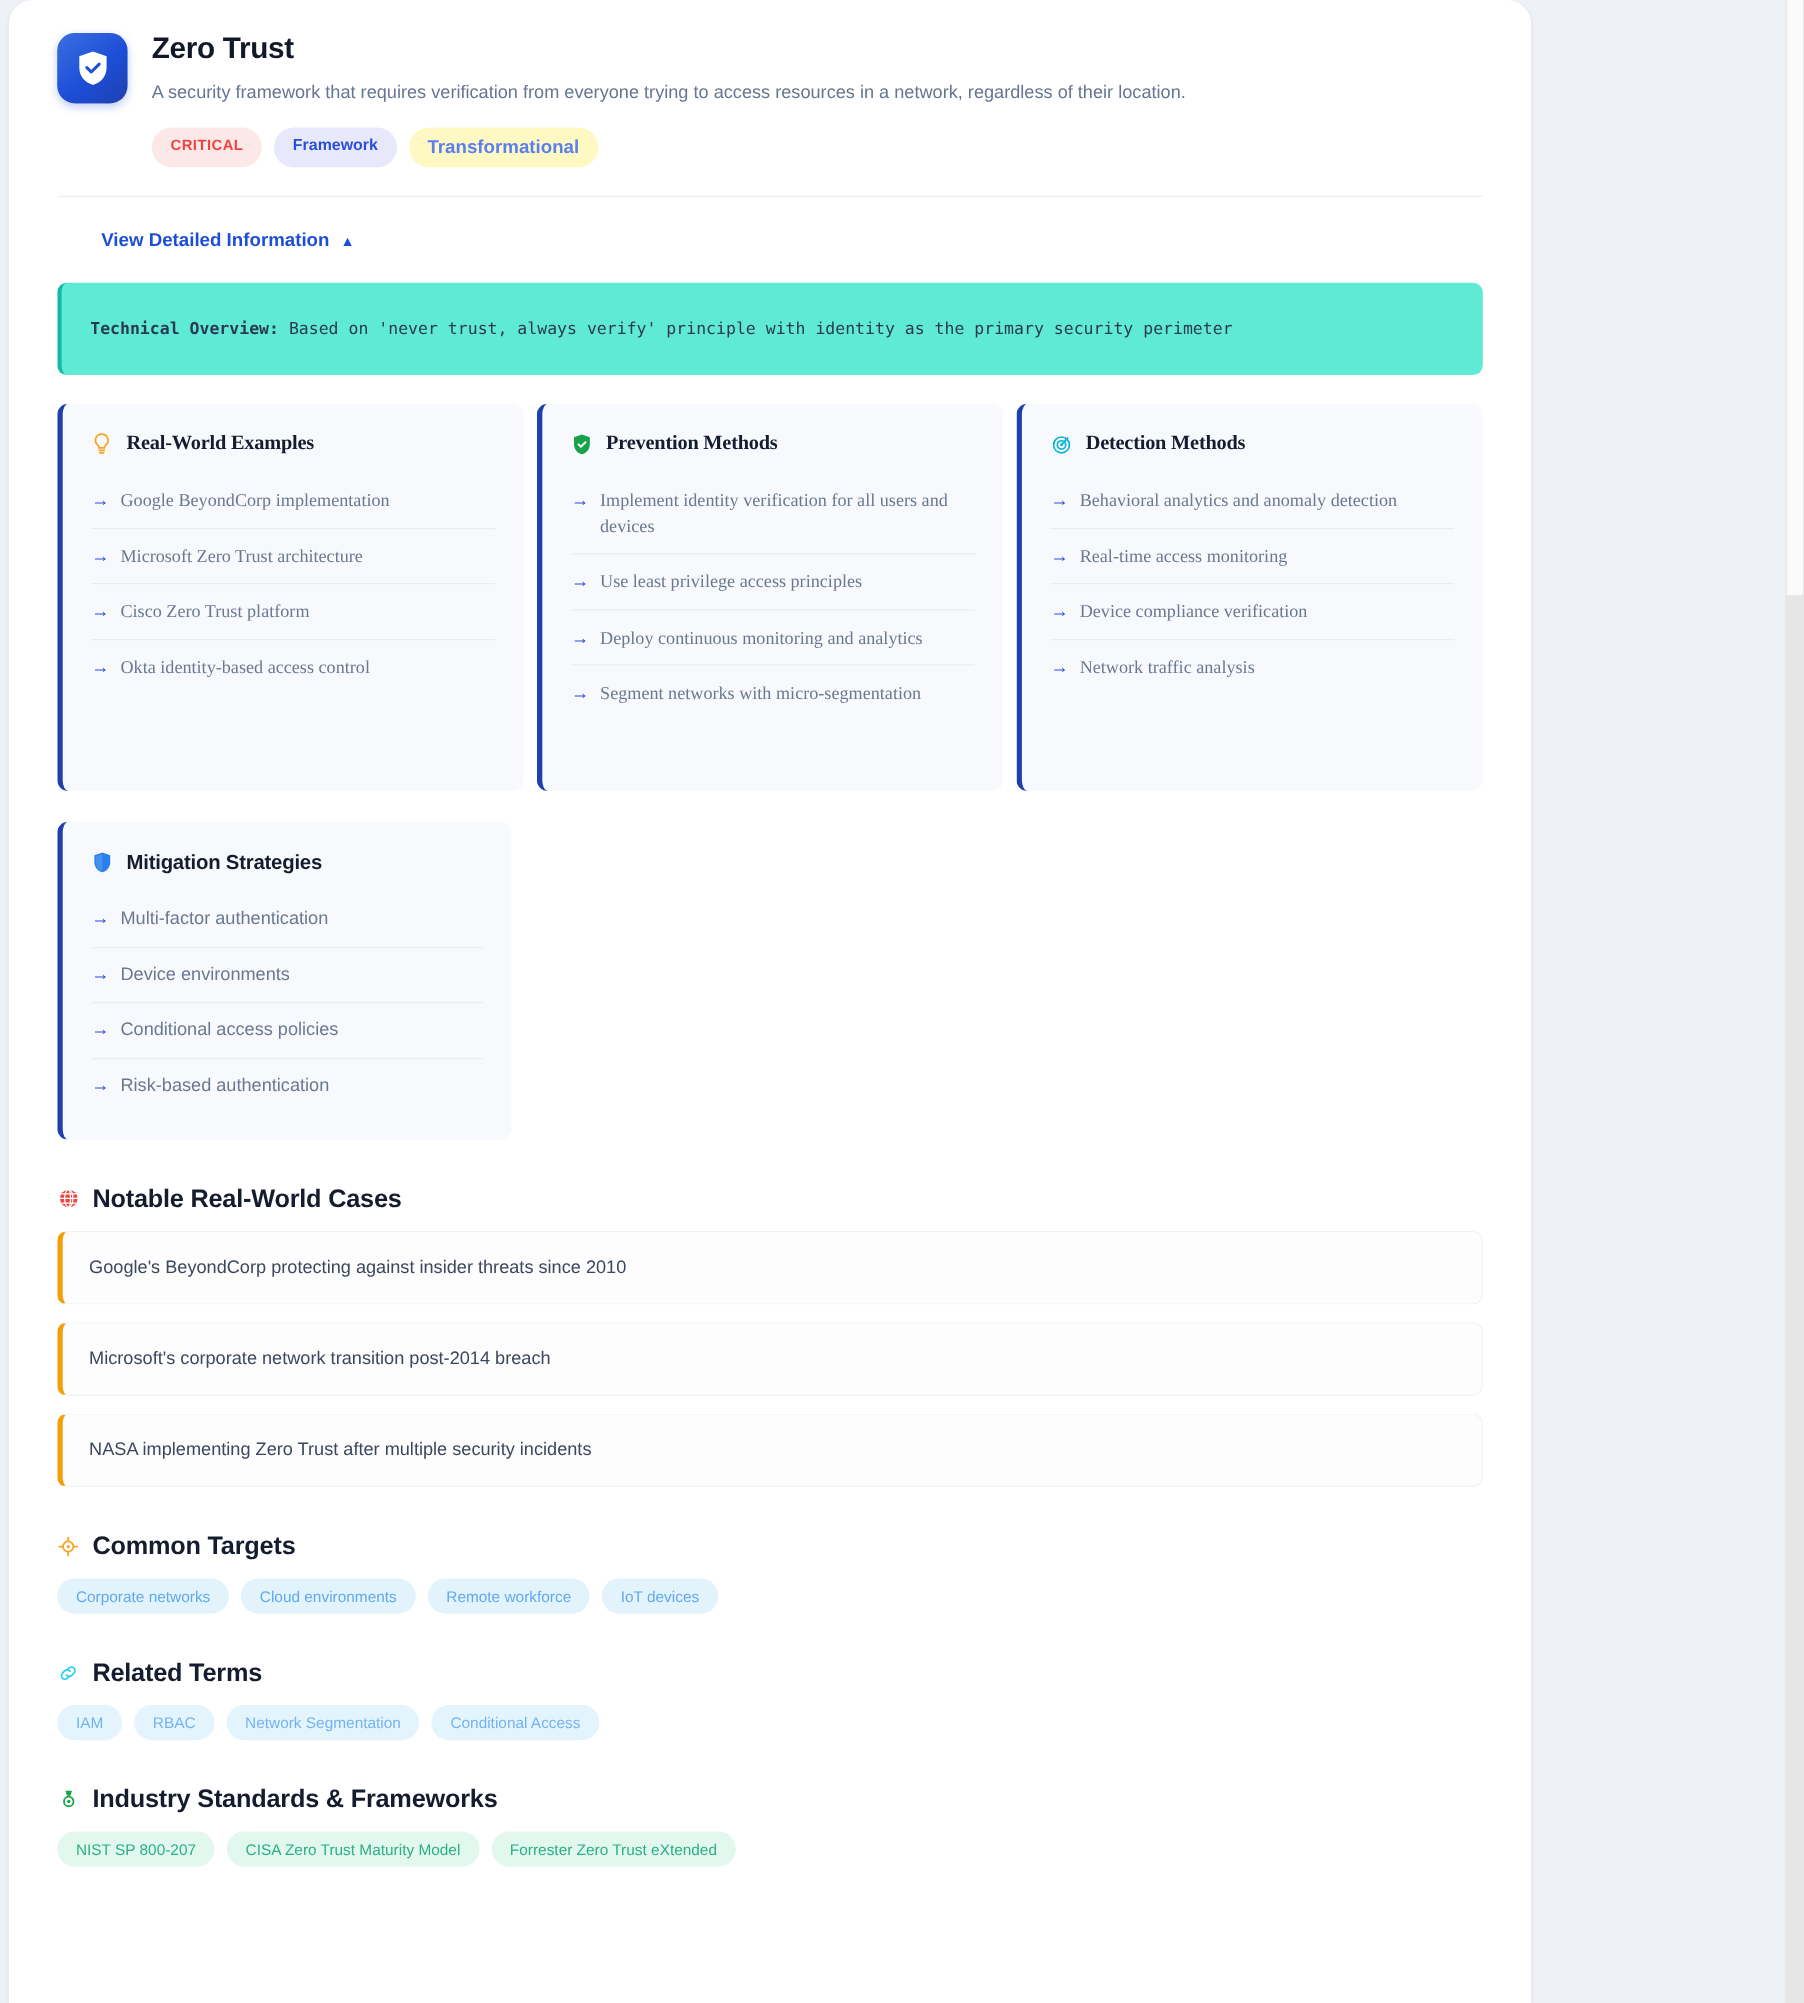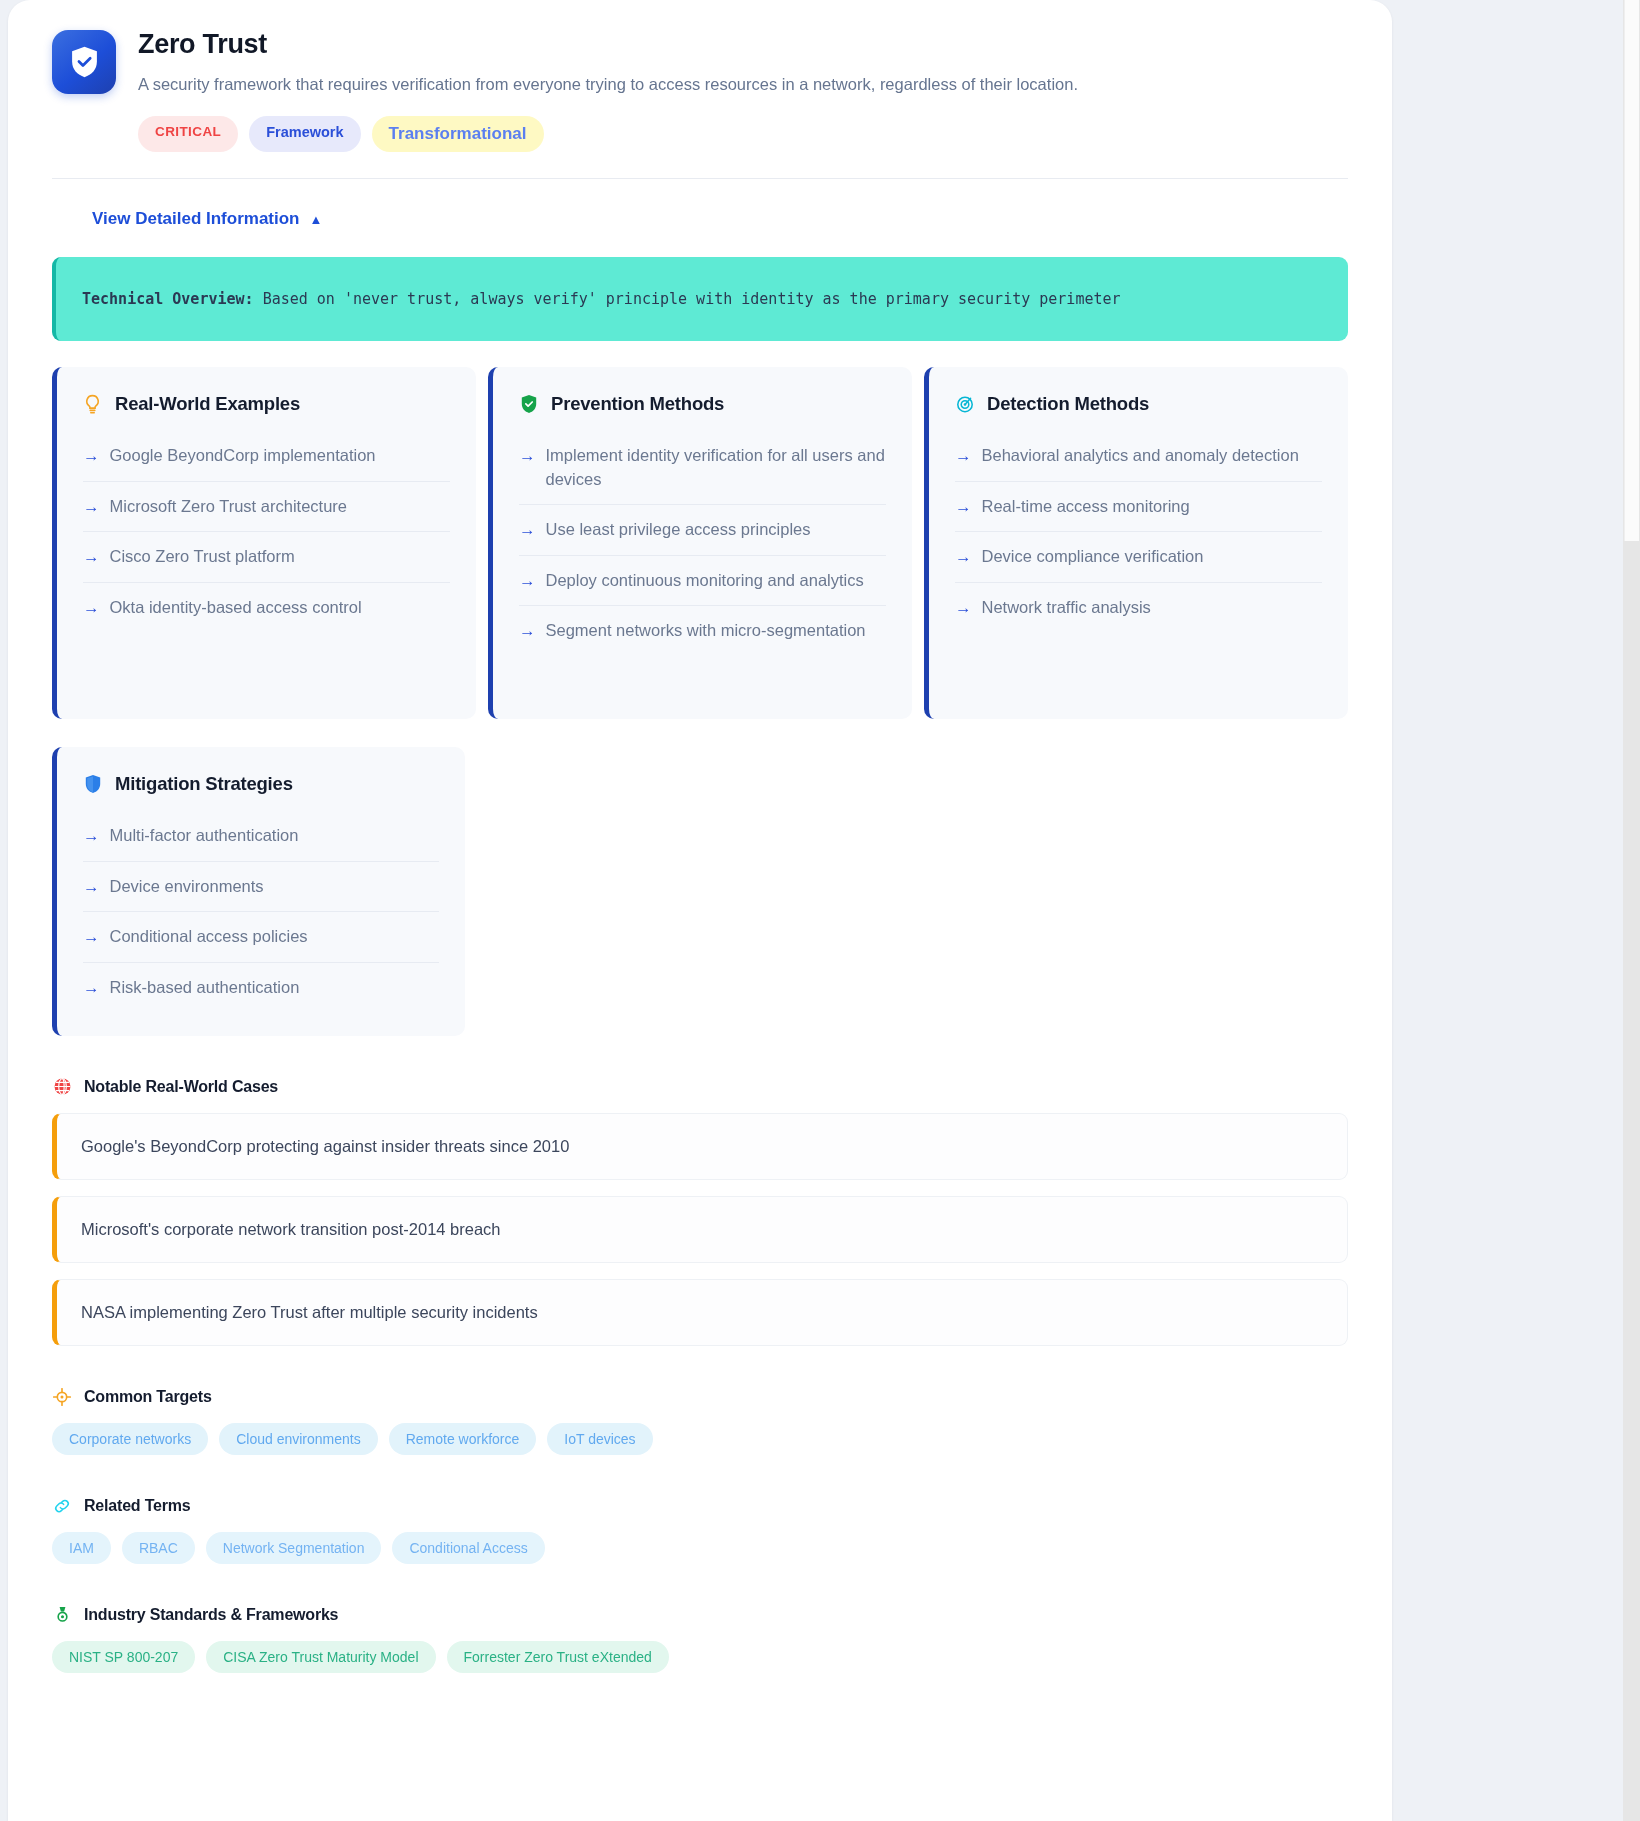--- a/index.html
+++ b/index.html
@@ -123,20 +123,21 @@
   }
   .tech-overview b { font-weight: 700; }
 
   
   .card-grid {
     display: grid;
     grid-template-columns: repeat(3, 1fr);
     gap: 12px;
     margin-top: 26px;
     align-items: start;
+    font-family: Liberation Serif, serif;
   }
   .info-card {
     background: #f7f9fc;
     border-left: 5px solid #1e40af;
     border-radius: 10px;
     padding: 26px 26px 24px 26px;
     min-height: 352px;
   }
   .info-card.short { min-height: 268px; }
   .card-head {
@@ -176,21 +177,21 @@
   
   .section-head {
     display: flex;
     align-items: center;
     gap: 12px;
     margin-top: 40px;
     margin-bottom: 16px;
   }
   .section-head .ico { width: 20px; height: 21px; display:flex; align-items:center; justify-content:center; }
   .section-head h2 {
-    font-size: 16px;
+    font-size: 23px;
     font-weight: 700;
     color: #141c2e;
     letter-spacing: -0.2px;
   }
 
   
   .case-item {
     background: #fdfdfe;
     border: 1px solid #eef1f5;
     border-left: 5px solid #f59e0b;

